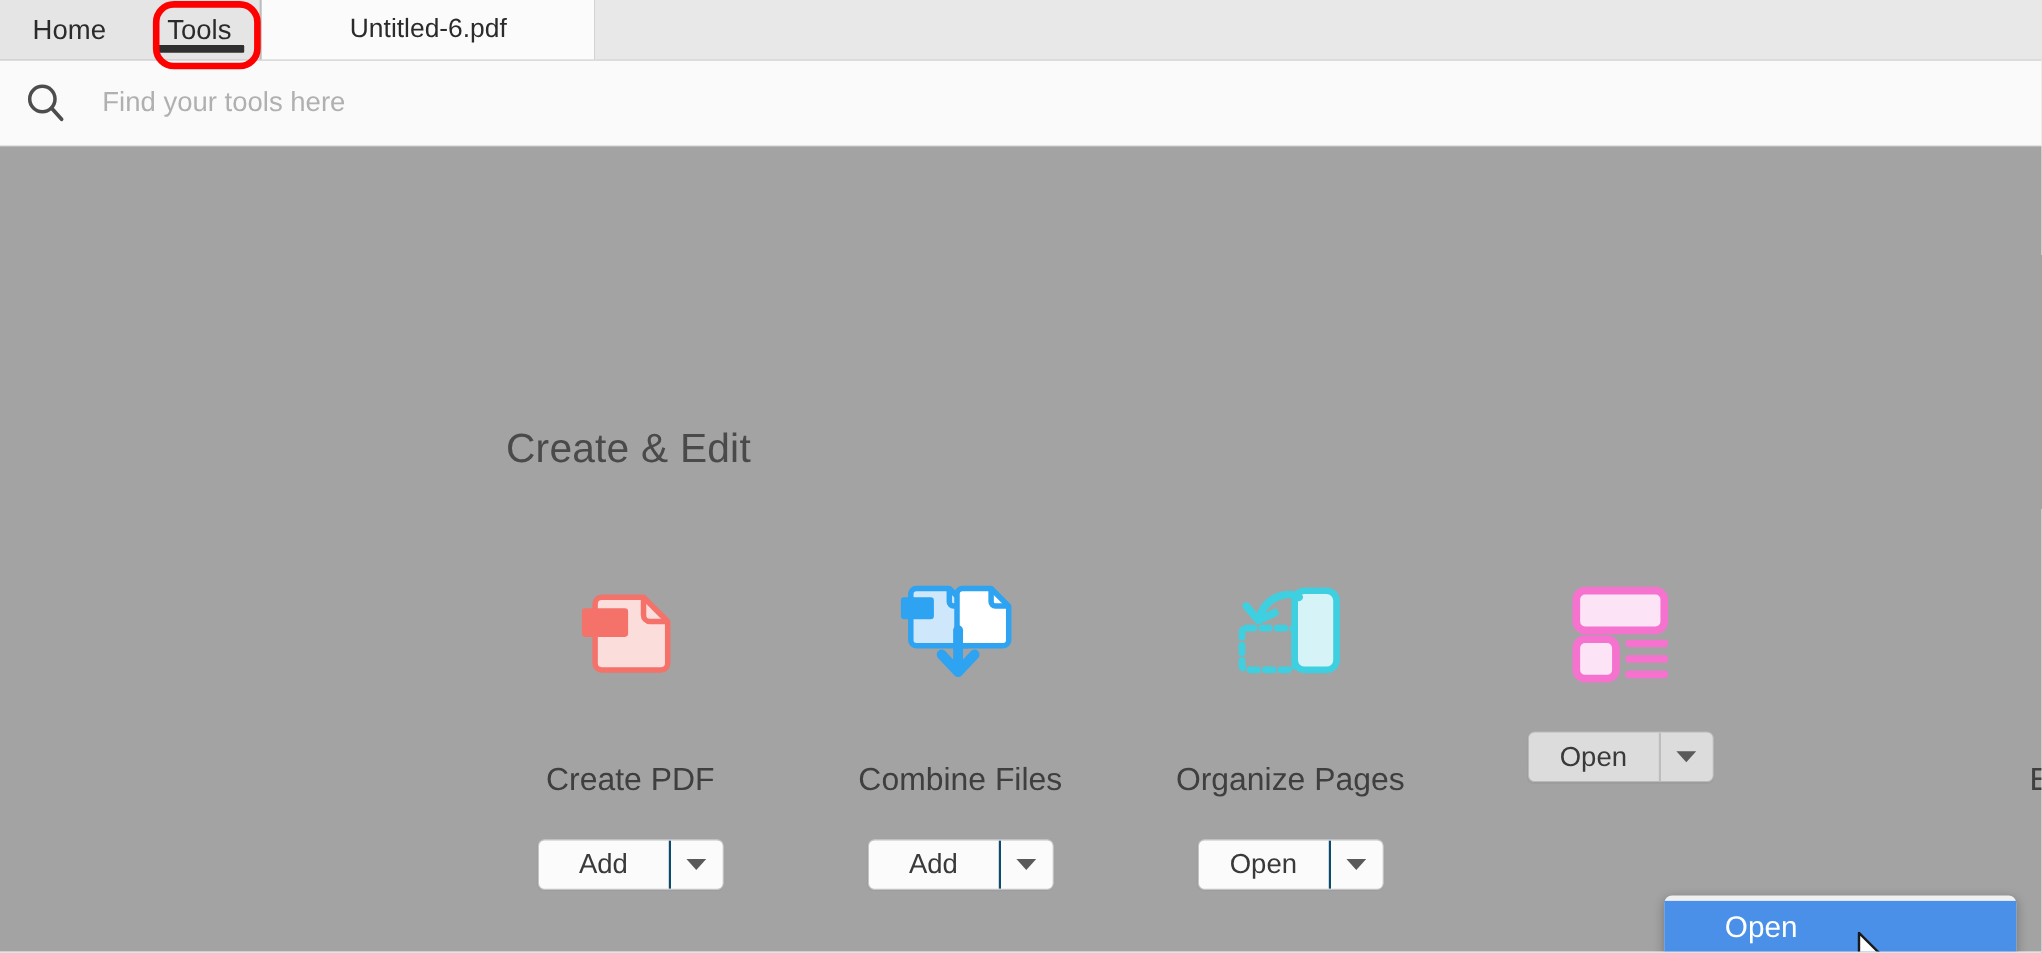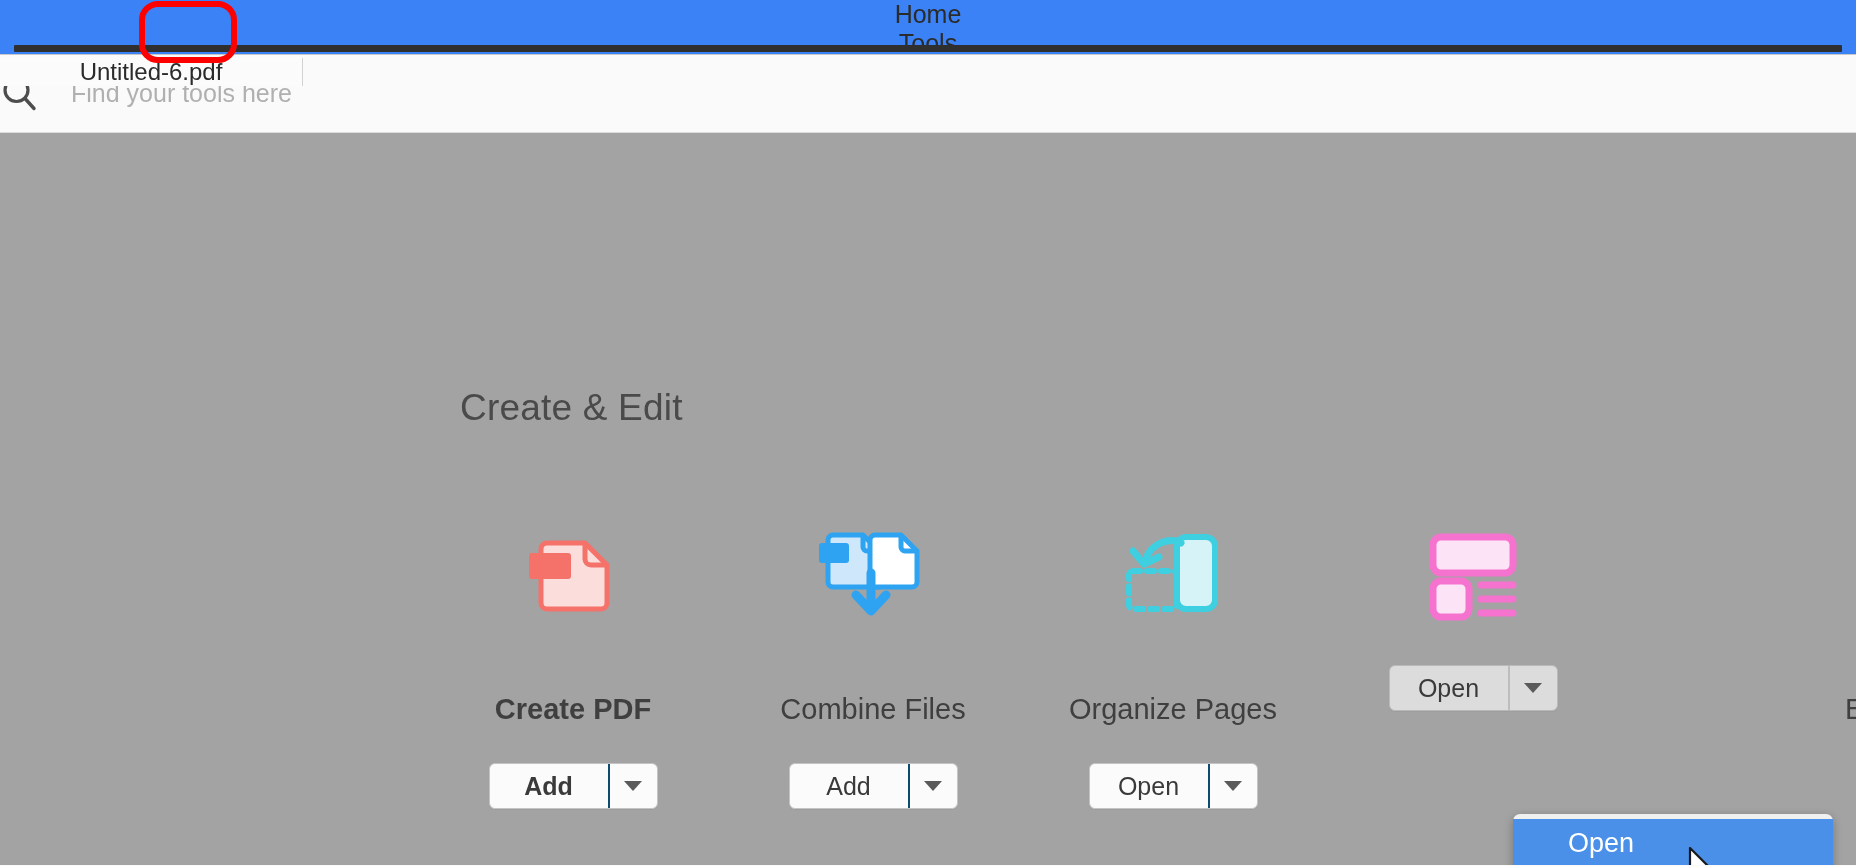--- a/index.html
+++ b/index.html
@@ -19,26 +19,25 @@
     position: relative;
     width: 1856px;
     height: 866px;
     background: #fafafa;
   }
 
   
   .tabbar {
     position: relative;
     height: 55px;
-    background: #3b82f6;
+    background: #e5e5e5;
     display: flex;
     align-items: stretch;
     border-bottom: 1px solid #c8c8c8;
     box-sizing: border-box;
-    flex-direction: column;
   }
   .navtab {
     display: flex;
     align-items: center;
     justify-content: center;
     position: relative;
     font-size: 25px;
     color: #2b2b2b;
     padding: 0 26px;
     box-sizing: border-box;
@@ -93,20 +92,21 @@
   }
 
   
   .searchbar {
     height: 78px;
     background: #fafafa;
     display: flex;
     align-items: center;
     border-bottom: 1px solid #dcdcdc;
     box-sizing: border-box;
+    padding-left: 22px;
   }
   .search-icon {
     width: 40px;
     height: 40px;
     flex: 0 0 auto;
     margin-right: 31px;
   }
   .search-input {
     border: none;
     outline: none;
@@ -295,21 +295,21 @@
     </span>
     <input class="search-input" type="text" placeholder="Find your tools here" style="">
   </div>
 
   <div class="content">
 
     <div class="section-title s1">Create &amp; Edit</div>
 
     <div class="tools-row">
 
-      <div class="tool" style="left:458px;font-weight:bold;">
+      <div class="tool" style="left:458px;">
         <div class="tool-icon">
           <svg width="104" height="104" viewBox="0 0 104 104">
             <path d="M26 22 h38 l22 22 v38 a6 6 0 0 1 -6 6 h-54 a6 6 0 0 1 -6 -6 v-54 a6 6 0 0 1 6 -6 z" fill="#fbdedc" stroke="#f4726a" stroke-width="5" stroke-linejoin="round"></path>
             <path d="M64 22 v16 a6 6 0 0 0 6 6 h16" fill="none" stroke="#f4726a" stroke-width="5" stroke-linejoin="round"></path>
             <rect x="8" y="32" width="42" height="26" rx="3" fill="#f4726a"></rect>
           </svg>
         </div>
         <div class="tool-label">Create PDF</div>
         <div class="btn-wrap">
           <div class="splitbtn">

